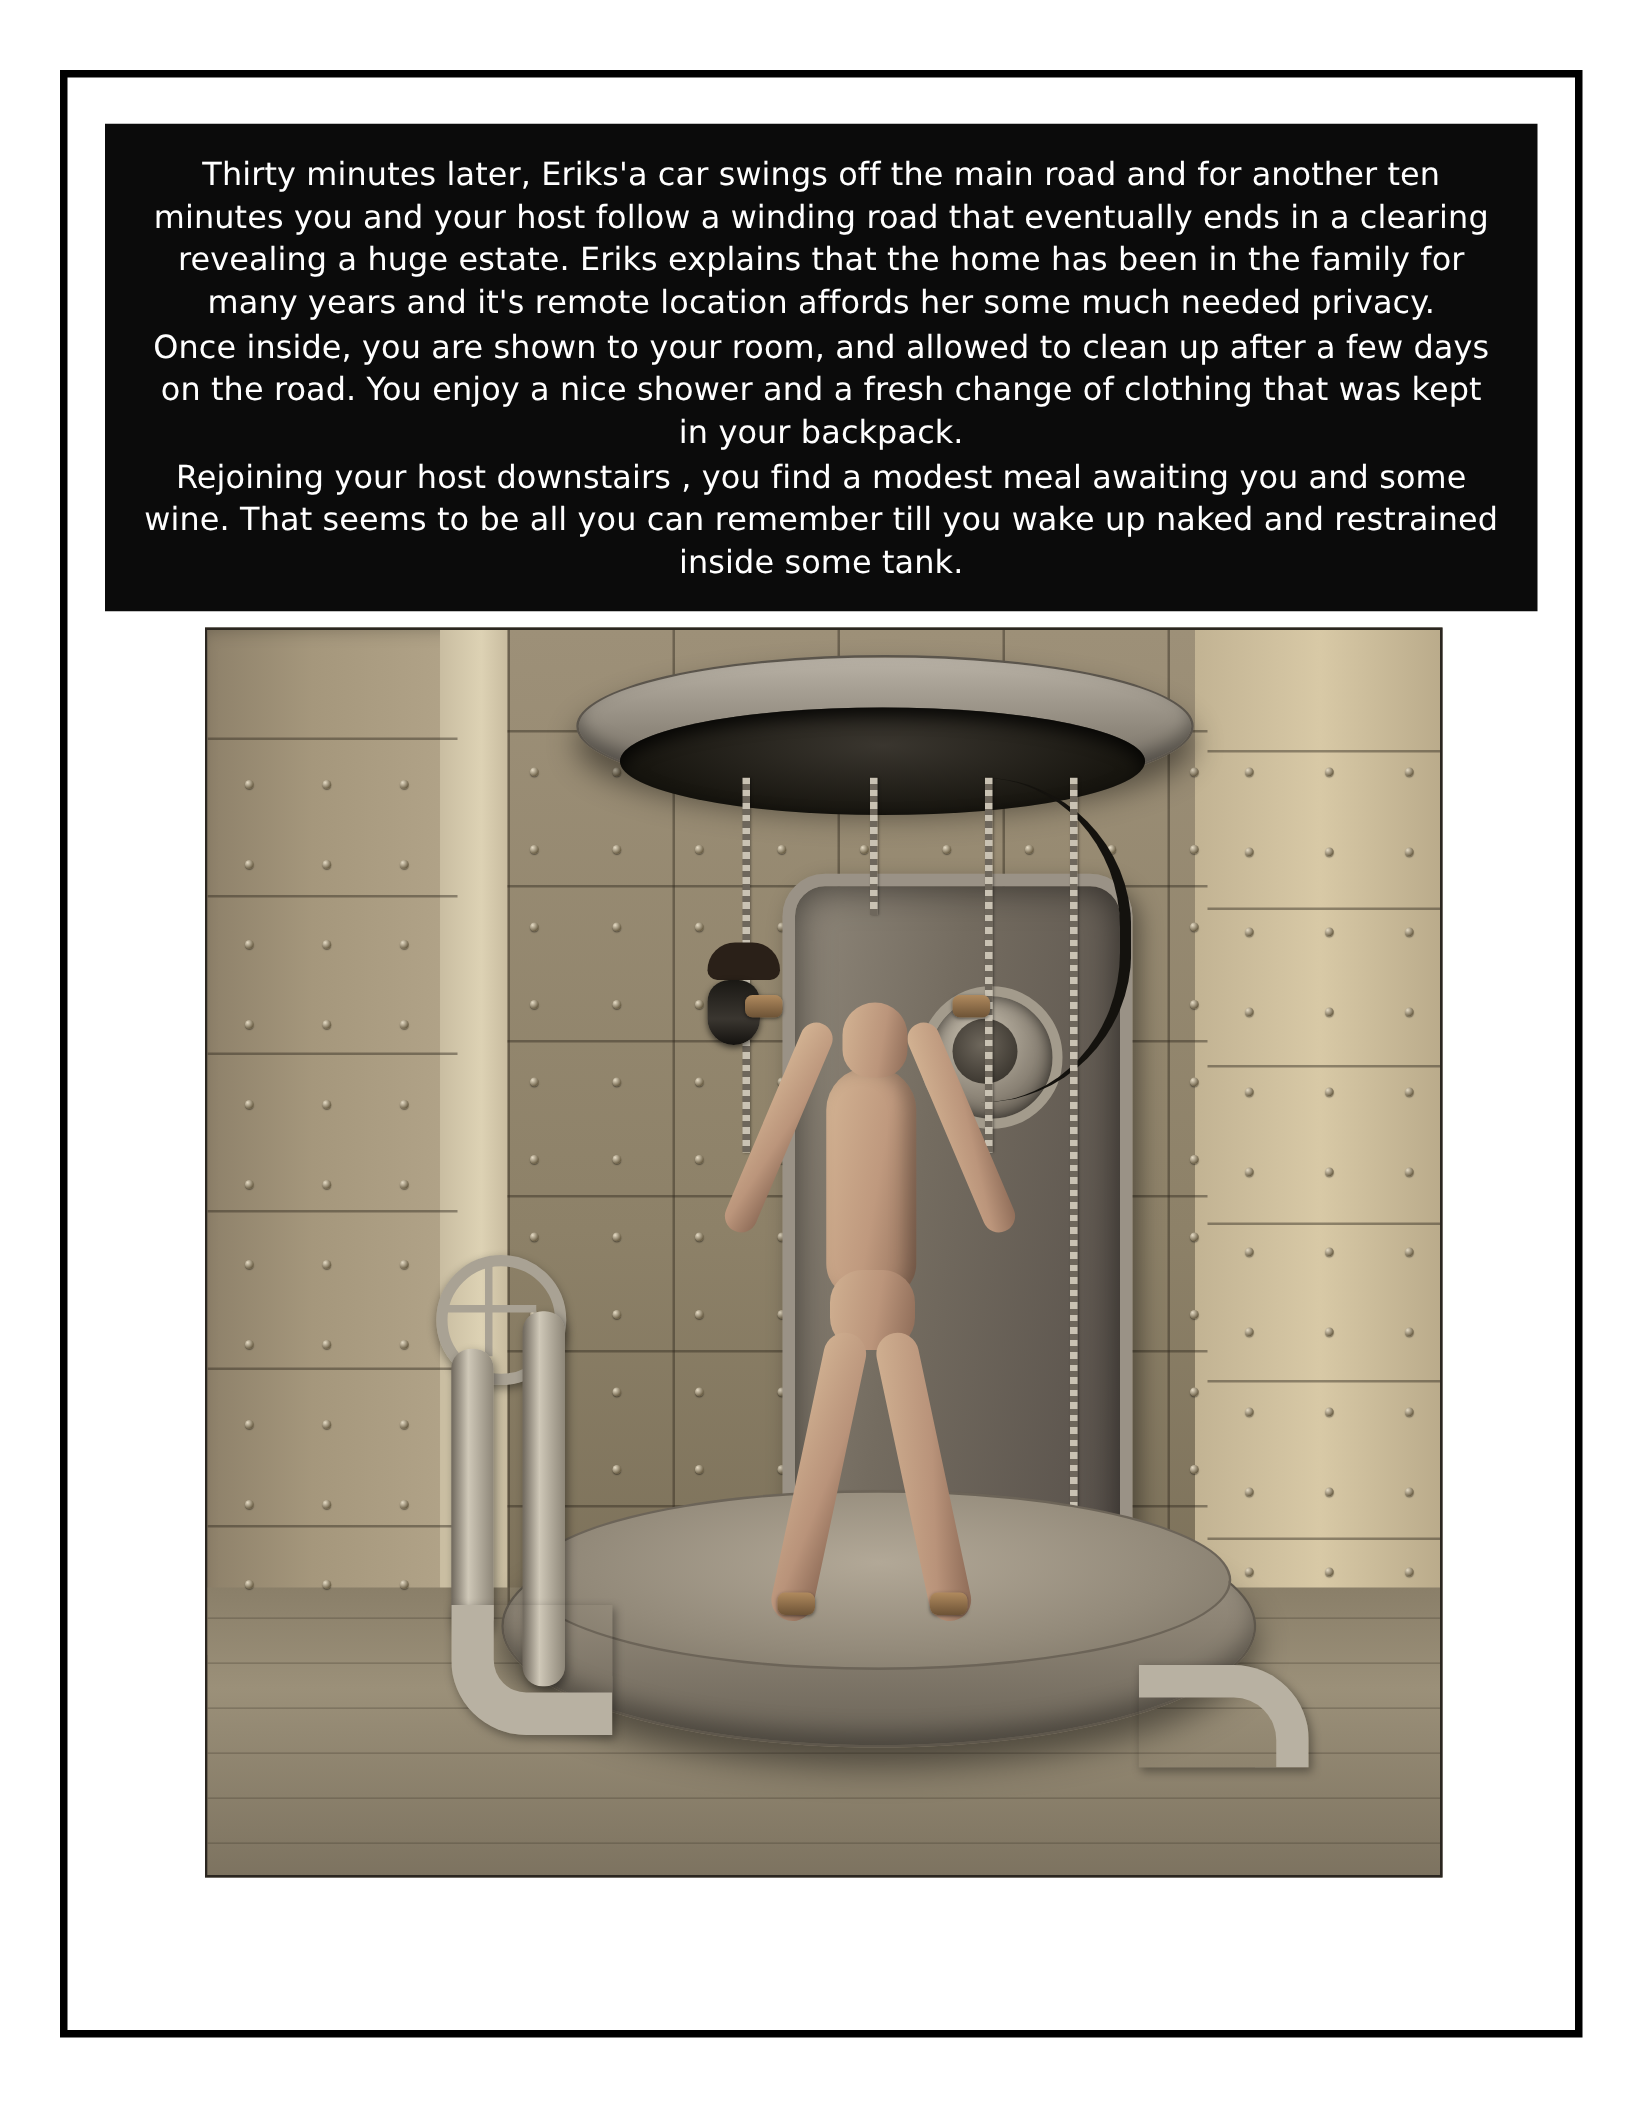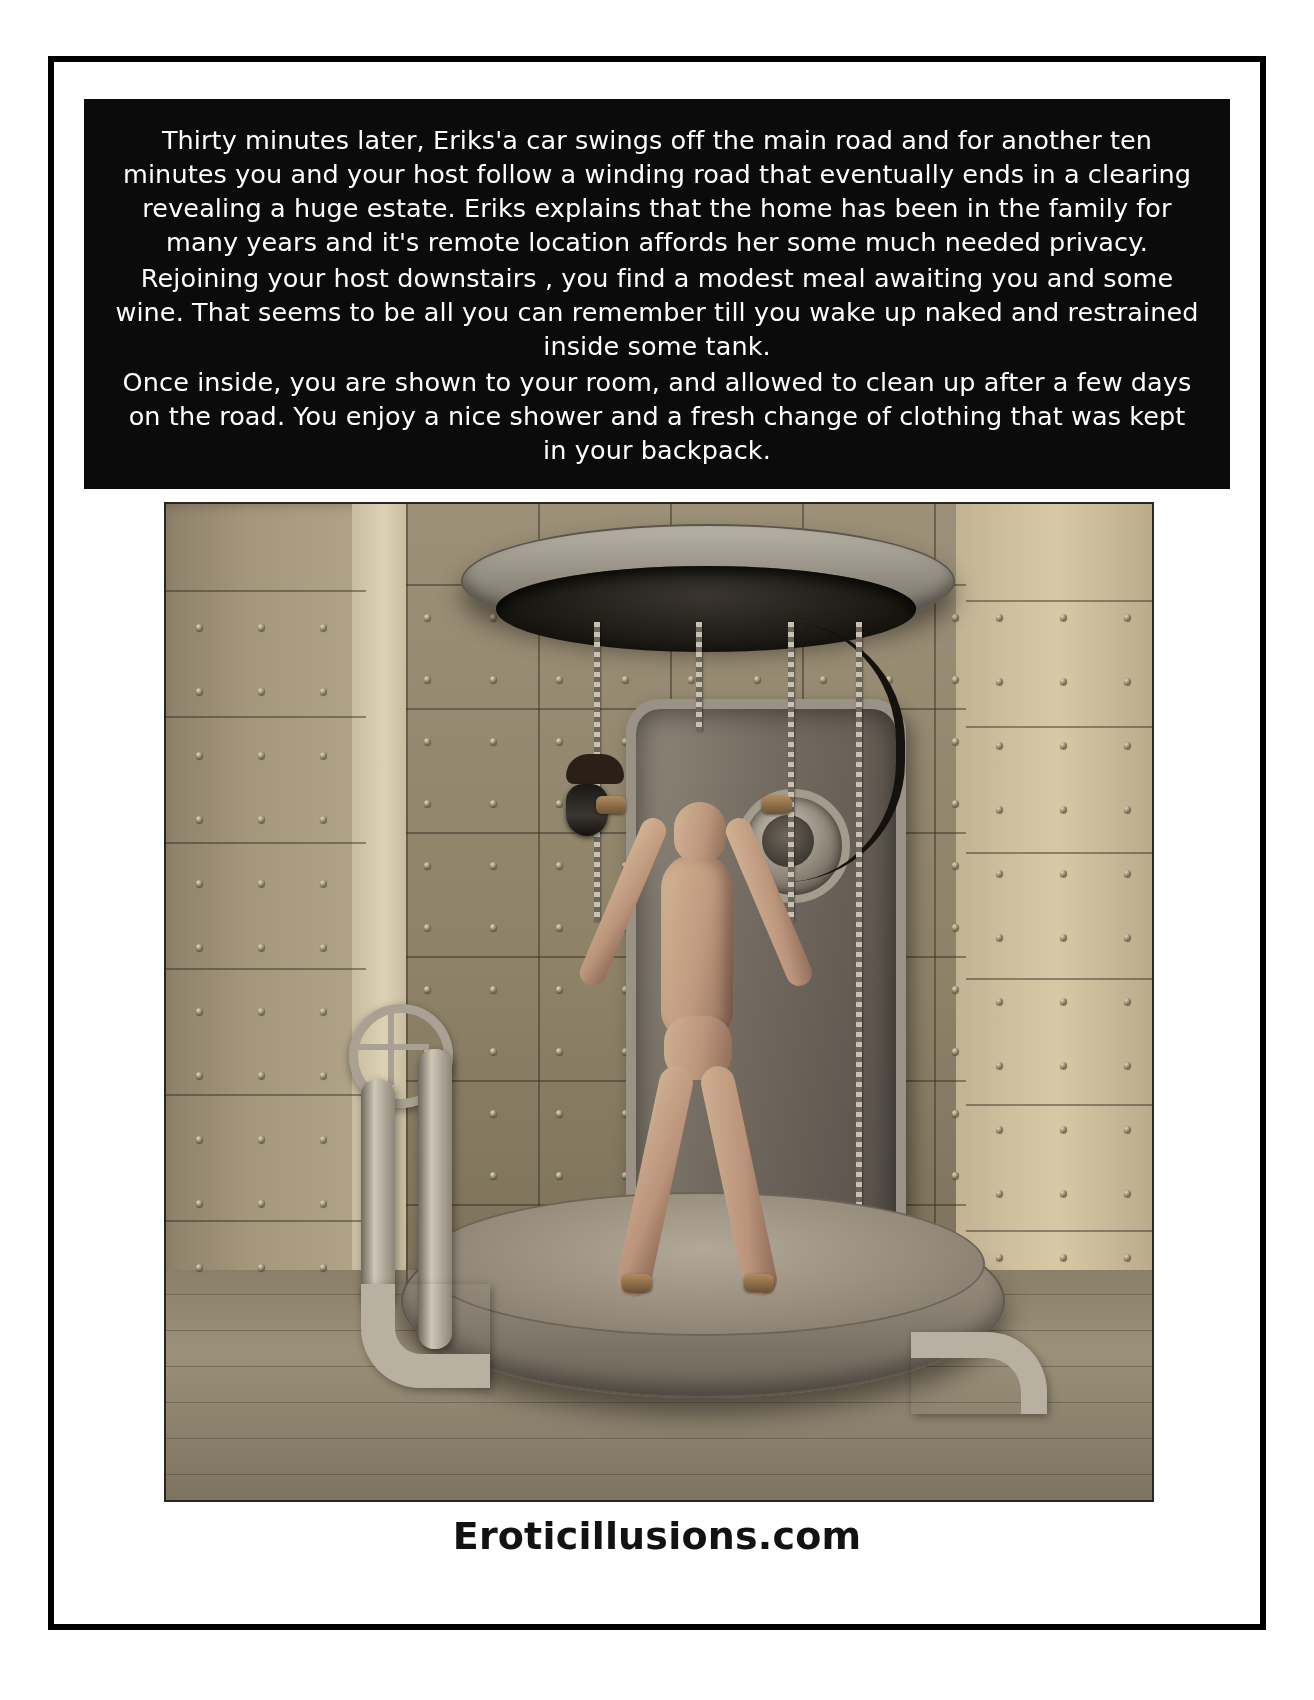--- a/index.html
+++ b/index.html
@@ -390,22 +390,22 @@
 </style>
 </head>
 <body>
 
 <div class="page">
   <div class="frame">
     <div class="frame-inner">
 
       <div class="caption-box">
         <p class="caption-line caption-para">Thirty minutes later, Eriks'a car swings off the main road and for another ten minutes you and your host follow a winding road that eventually ends in a clearing revealing a huge estate. Eriks explains that the home has been in the family for many years and it's remote location affords her some much needed privacy.</p>
+        <p class="caption-line caption-para">Once inside, you are shown to your room, and allowed to clean up after a few days on the road. You enjoy a nice shower and a fresh change of clothing that was kept in your backpack.</p>
         <p class="caption-line caption-para">Rejoining your host downstairs , you find a modest meal awaiting you and some wine. That seems to be all you can remember till you wake up naked and restrained inside some tank.</p>
-        <p class="caption-line caption-para">Once inside, you are shown to your room, and allowed to clean up after a few days on the road. You enjoy a nice shower and a fresh change of clothing that was kept in your backpack.</p>
       </div>
 
       <div class="art-panel">
         <div class="scene">
 
           <div class="wall-left"></div>
           <div class="wall-left-2"></div>
           <div class="wall-back"></div>
           <div class="wall-right"></div>
           <div class="floor"></div>
@@ -645,17 +645,16 @@
             <div class="cuff" style="left:30px; top:42px;"></div>
             <div class="cuff" style="left:196px; top:42px;"></div>
             <div class="cuff" style="left:56px; top:520px;"></div>
             <div class="cuff" style="left:178px; top:520px;"></div>
           </div>
 
         </div>
 
       </div>
 
-      <div class="site-credit">Eroticillusions.com</div>
 
     </div>
   </div>
 </div>
 
 </body></html>

